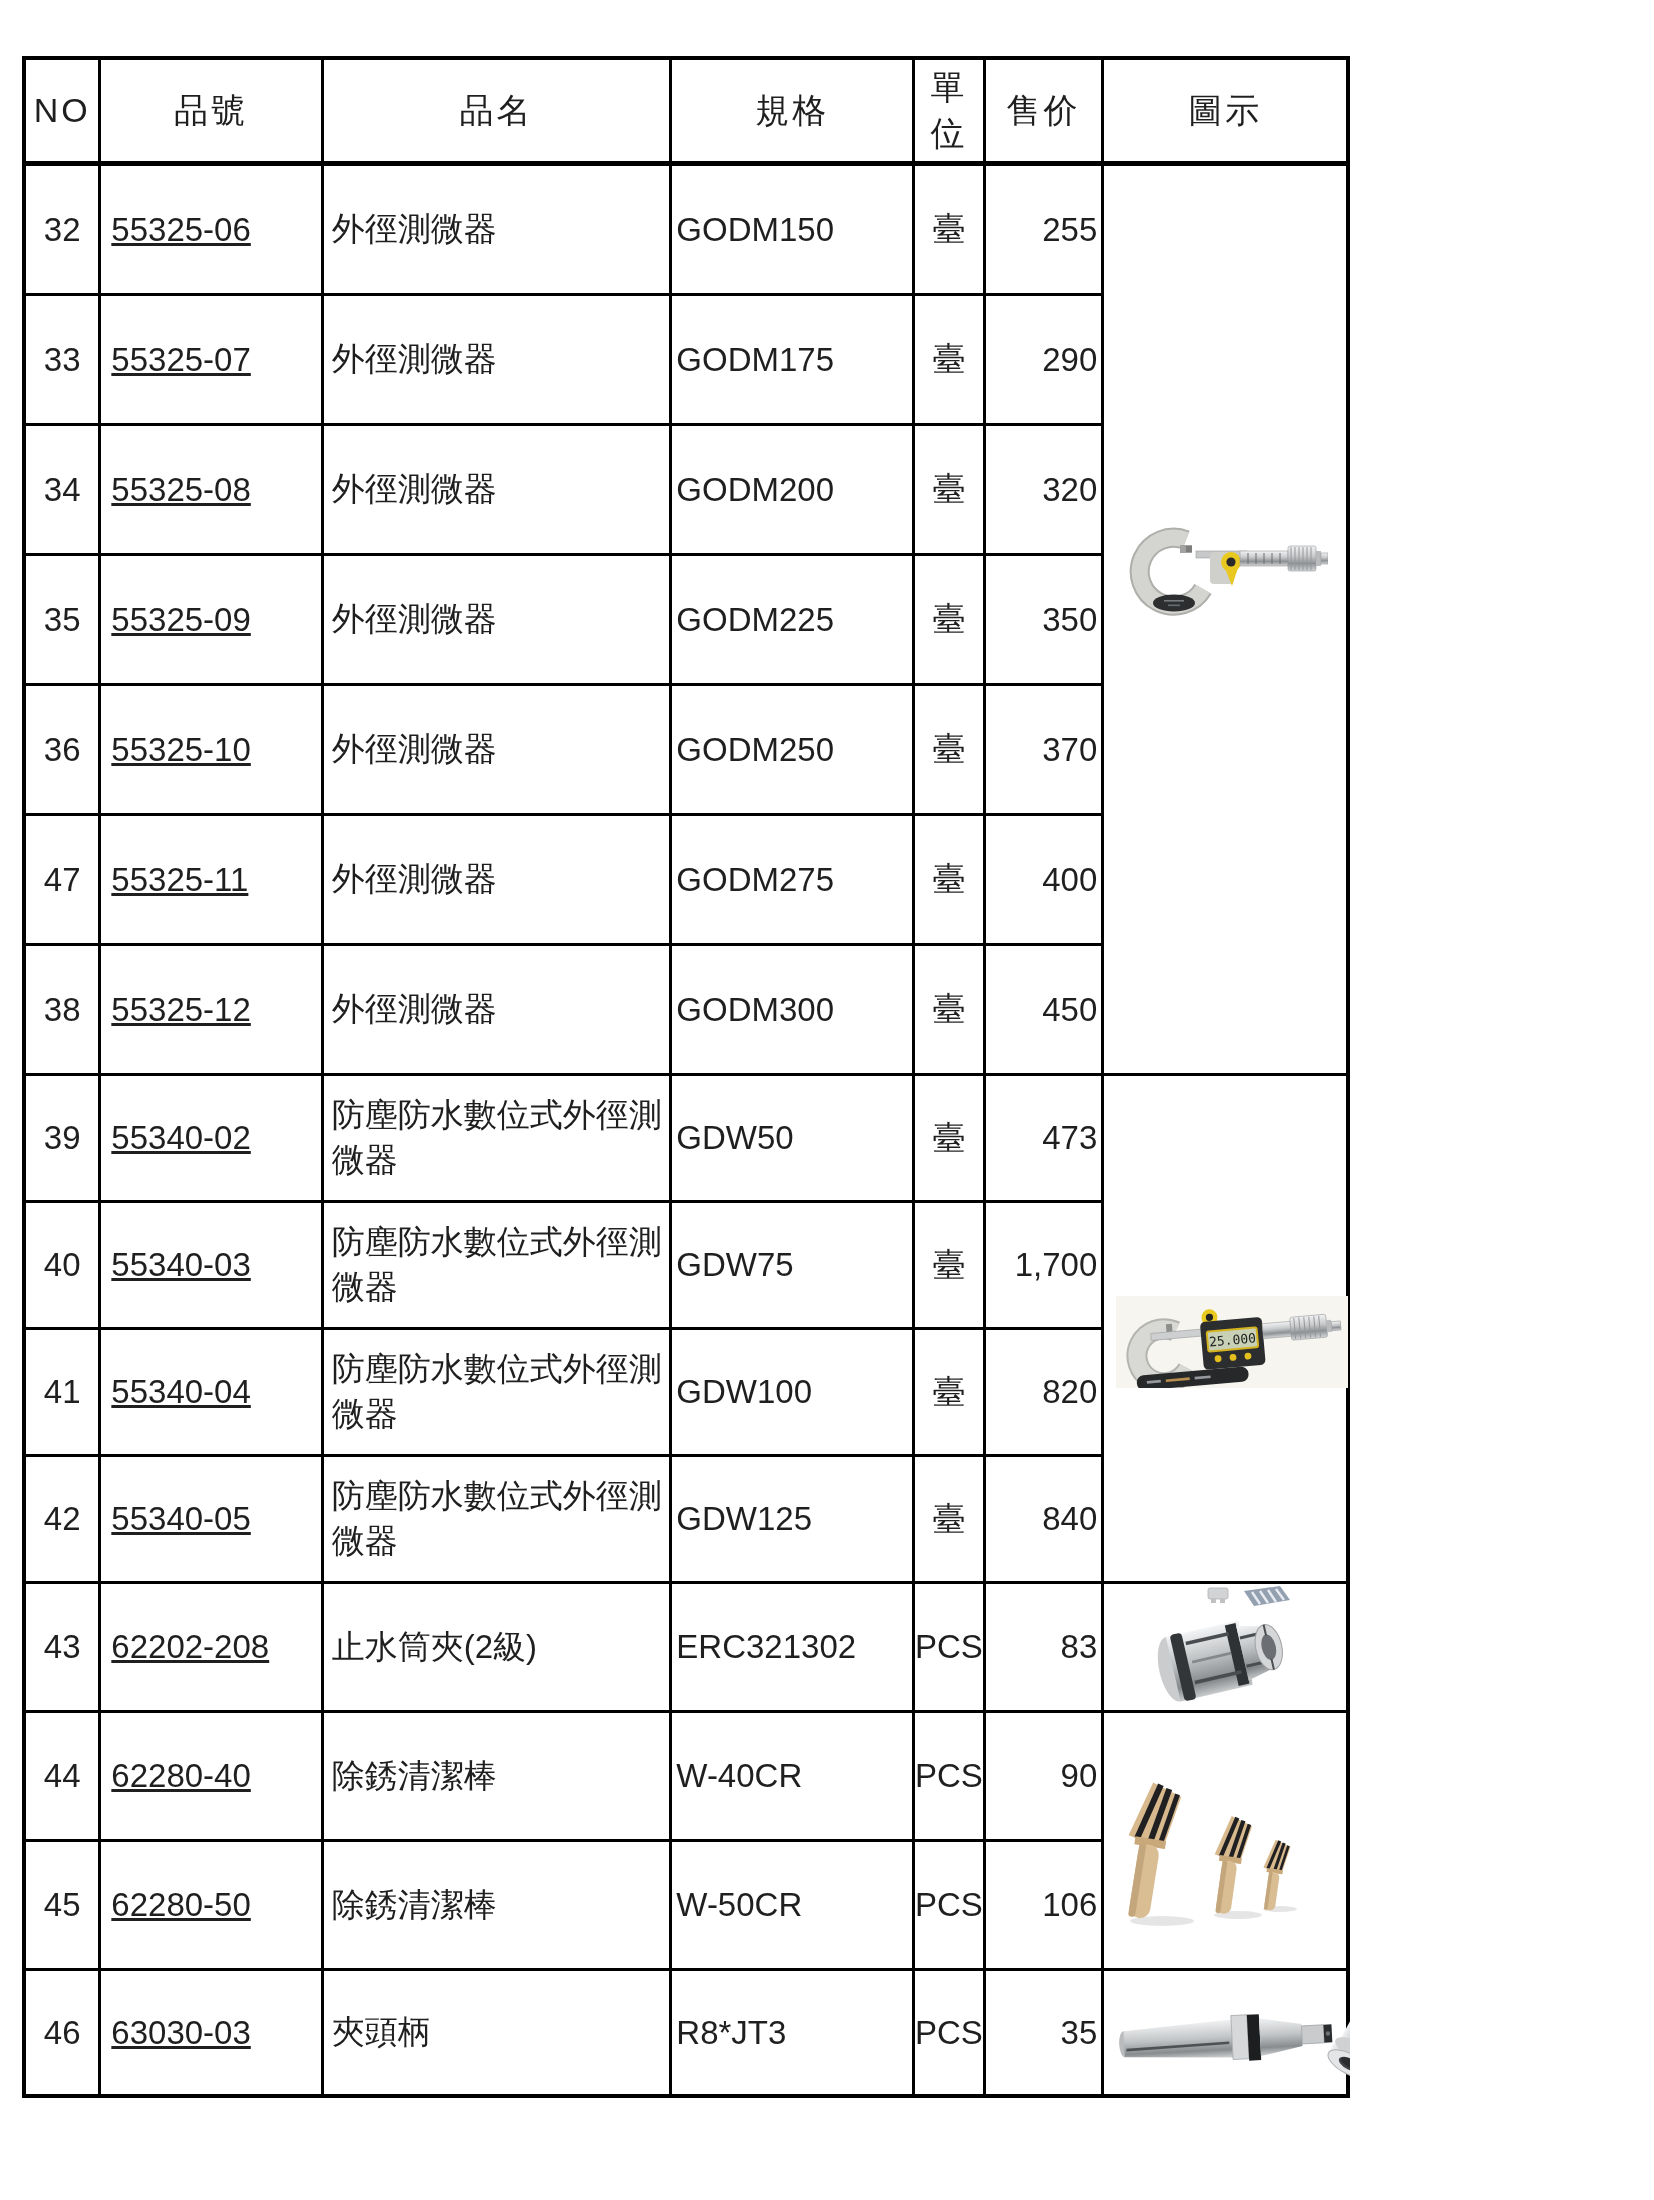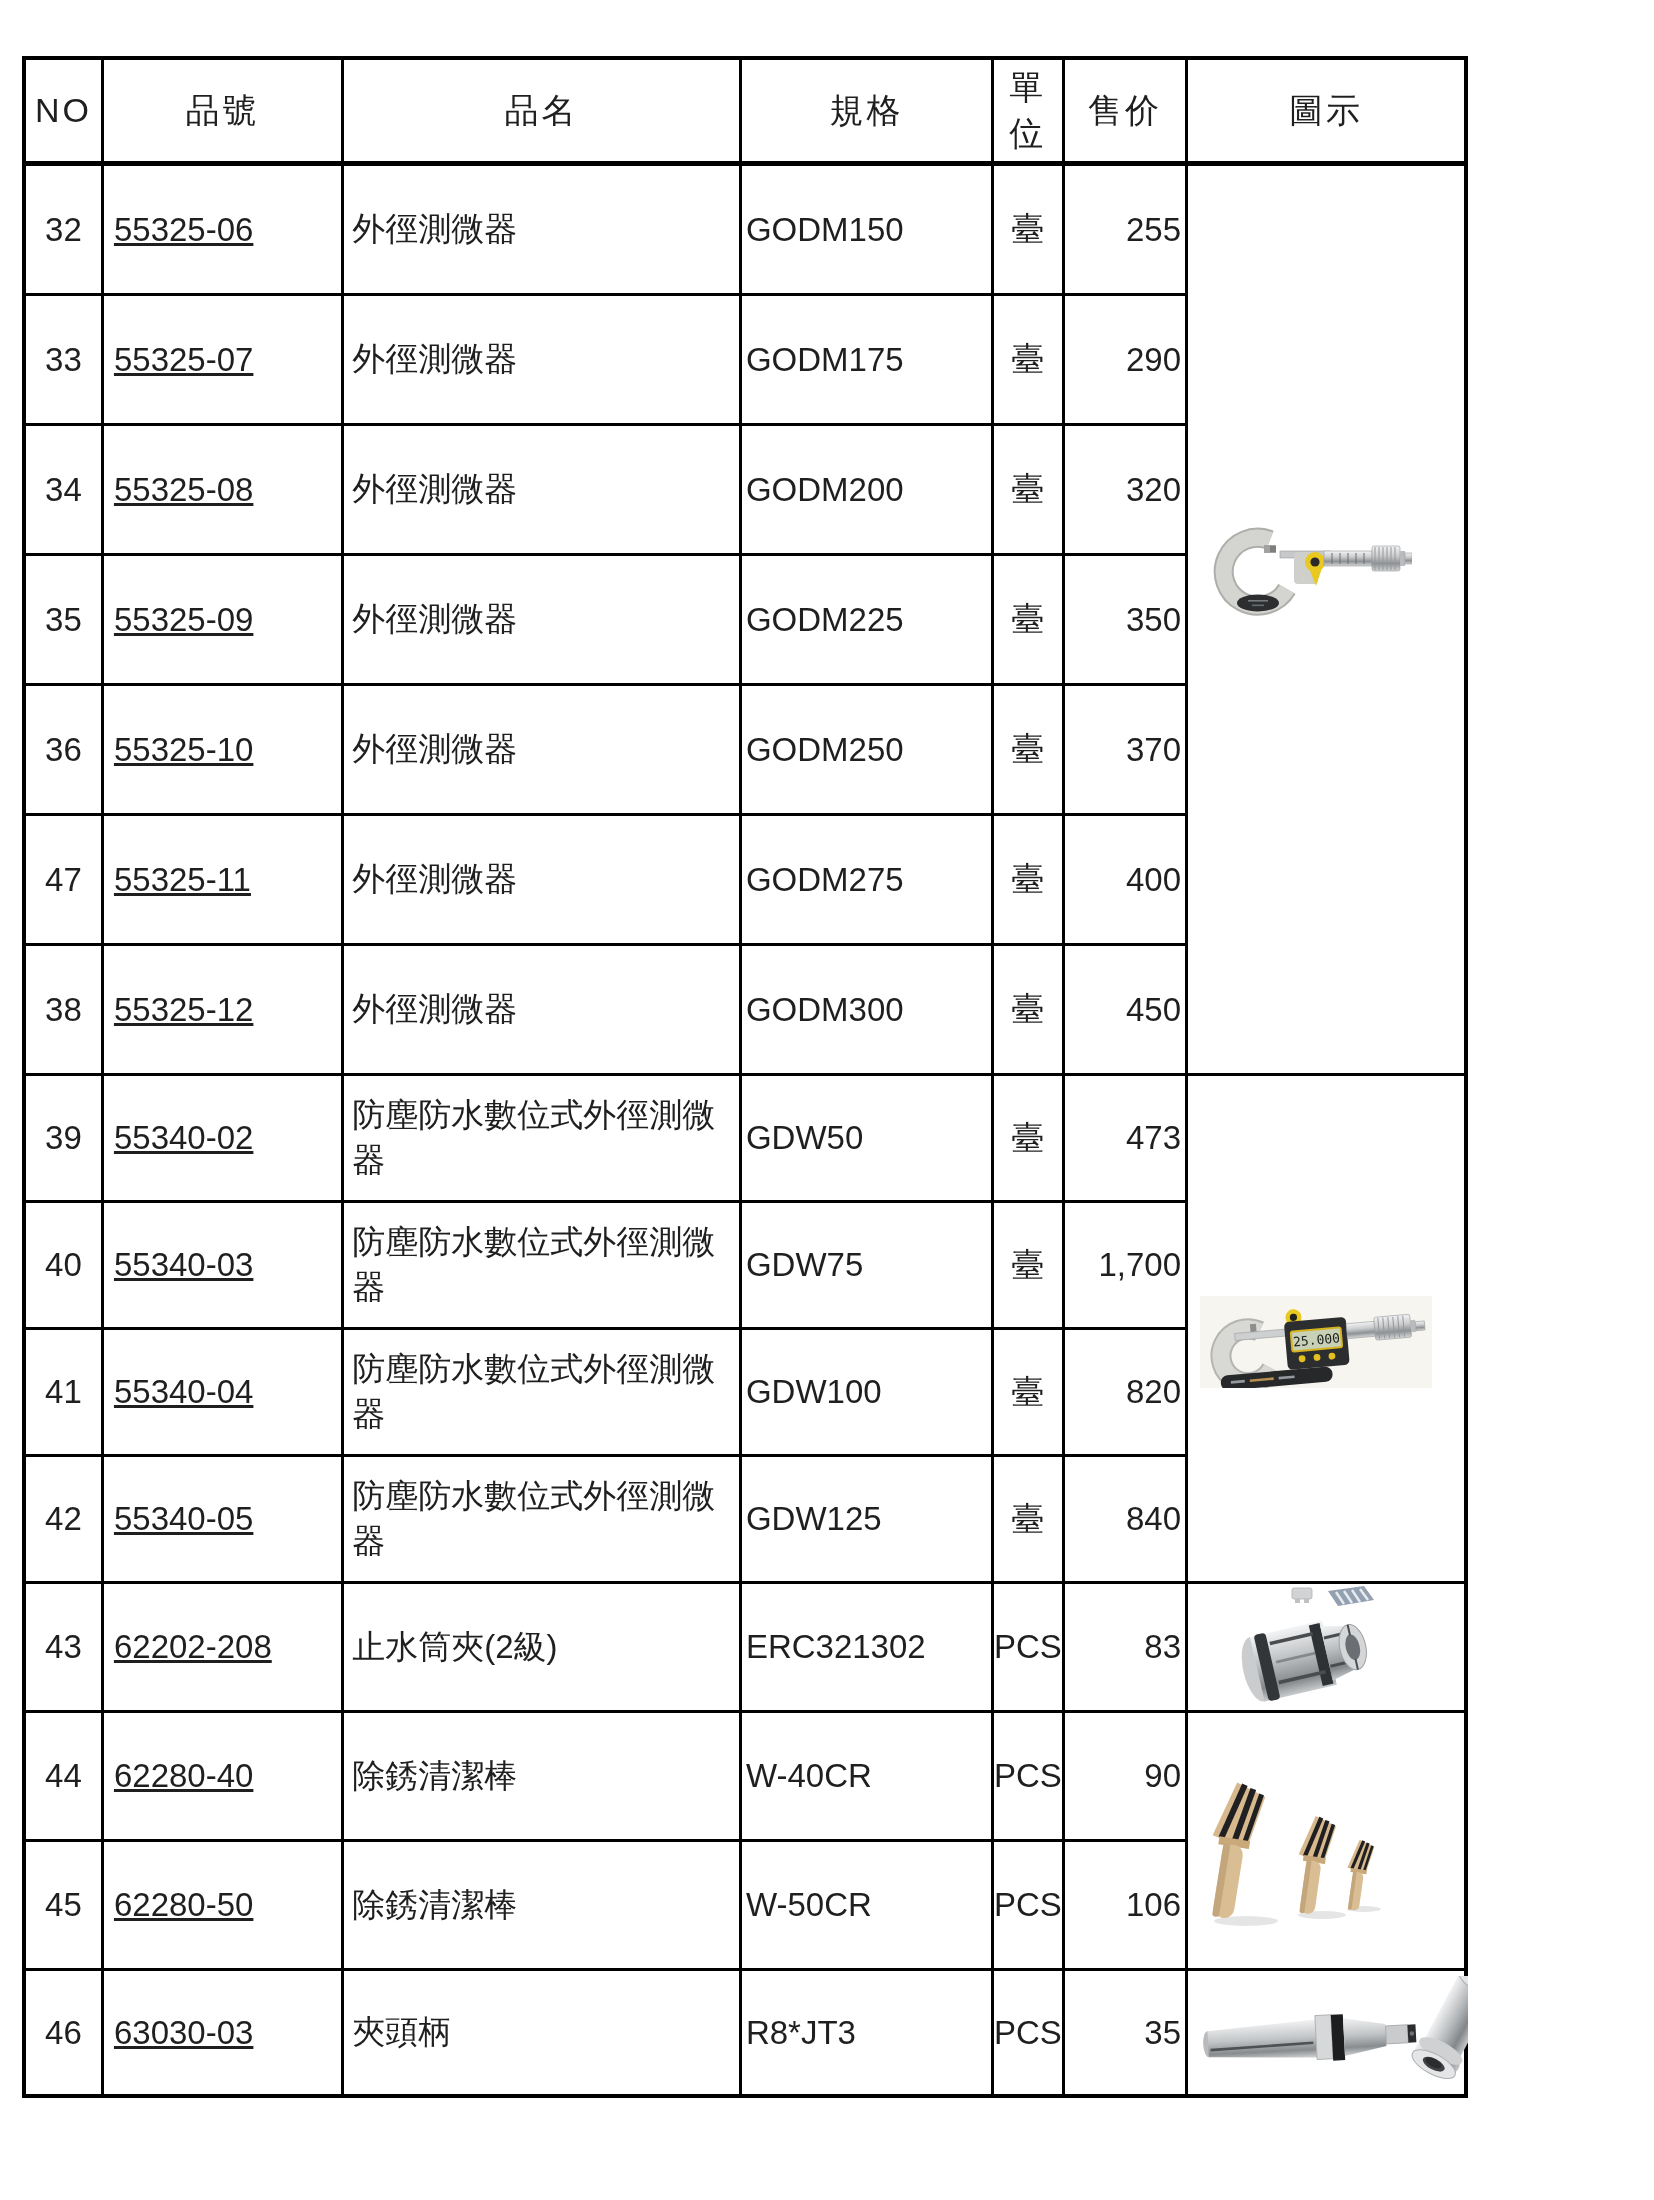--- a/index.html
+++ b/index.html
@@ -1,17 +1,17 @@
 <!DOCTYPE html>
 <html><head>
 <meta charset="utf-8">
 <style>
   html,body{margin:0;padding:0;background:#ffffff;}
   .page{
-    position:relative;width:1468px;height:2200px;background:#ffffff;overflow:hidden;
+    position:relative;width:1350px;height:2200px;background:#ffffff;overflow:hidden;
     font-family:"Liberation Sans","DejaVu Sans",sans-serif;color:#1f1f1f;
   }
   table.price-table{
     position:absolute;left:22px;top:56px;
     border-collapse:collapse;table-layout:fixed;
     border:4px solid #000;
   }
   .price-table th,.price-table td{
     border:3px solid #000;
     vertical-align:middle;

